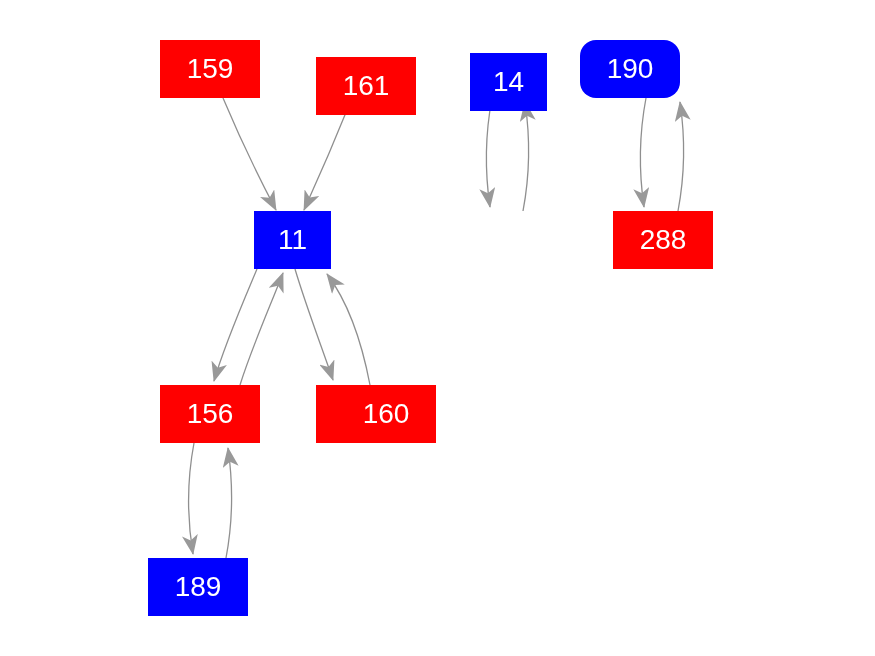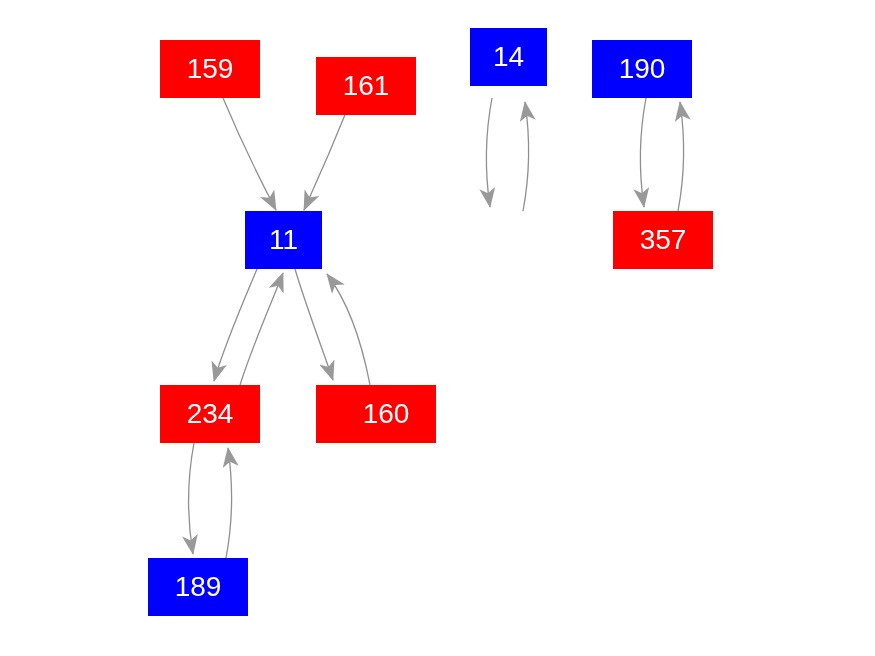--- a/index.html
+++ b/index.html
@@ -37,23 +37,23 @@
     text-align:center;
     display:flex;
     align-items:center;
     justify-content:center;
     user-select:none;
   }
   .node.red{background:var(--node-red);}
   .node.blue{background:var(--node-blue);}
   #n159{left:160px;top:40px;width:100px;height:58px;}
   #n161{left:316px;top:57px;width:100px;height:58px;}
-  #n14 {left:470px;top:28px;width:77px;height:58px;}
-  #n190{left:592px;top:40px;width:100px;height:58px;}
-  #n11 {left:245px;top:211px;width:77px;height:58px;}
+  #n14 {left:470px;top:53px;width:77px;height:58px;}
+  #n190{left:580px;top:40px;width:100px;height:58px;border-radius:16px;}
+  #n11 {left:254px;top:211px;width:77px;height:58px;}
   #n158{left:458px;top:211px;width:100px;height:58px;}
   #n288{left:613px;top:211px;width:100px;height:58px;}
   #n156{left:160px;top:385px;width:100px;height:58px;}
   #n160{left:316px;top:385px;width:100px;height:58px;padding-left:20px;}
   #n189{left:148px;top:558px;width:100px;height:58px;}
 </style>
 </head>
 <body>
 
 <div class="canvas">
@@ -82,18 +82,18 @@
 
     <path class="edge" d="M 194,443 C 187,480 187,518 193,554" marker-end="url(#arrowhead)"></path>
     <path class="edge" d="M 226,558 C 233,521 233,483 228,448" marker-end="url(#arrowhead)"></path>
   </svg>
 
   <div class="node red" id="n159">159</div>
   <div class="node red" id="n161">161</div>
   <div class="node blue" id="n14">14</div>
   <div class="node blue" id="n190">190</div>
   <div class="node blue" id="n11">11</div>
-  <div class="node red" id="n288">357</div>
-  <div class="node red" id="n156">234</div>
+  <div class="node red" id="n288">288</div>
+  <div class="node red" id="n156">156</div>
   <div class="node red" id="n160">160</div>
   <div class="node blue" id="n189">189</div>
 
 </div>
 
 </body></html>

